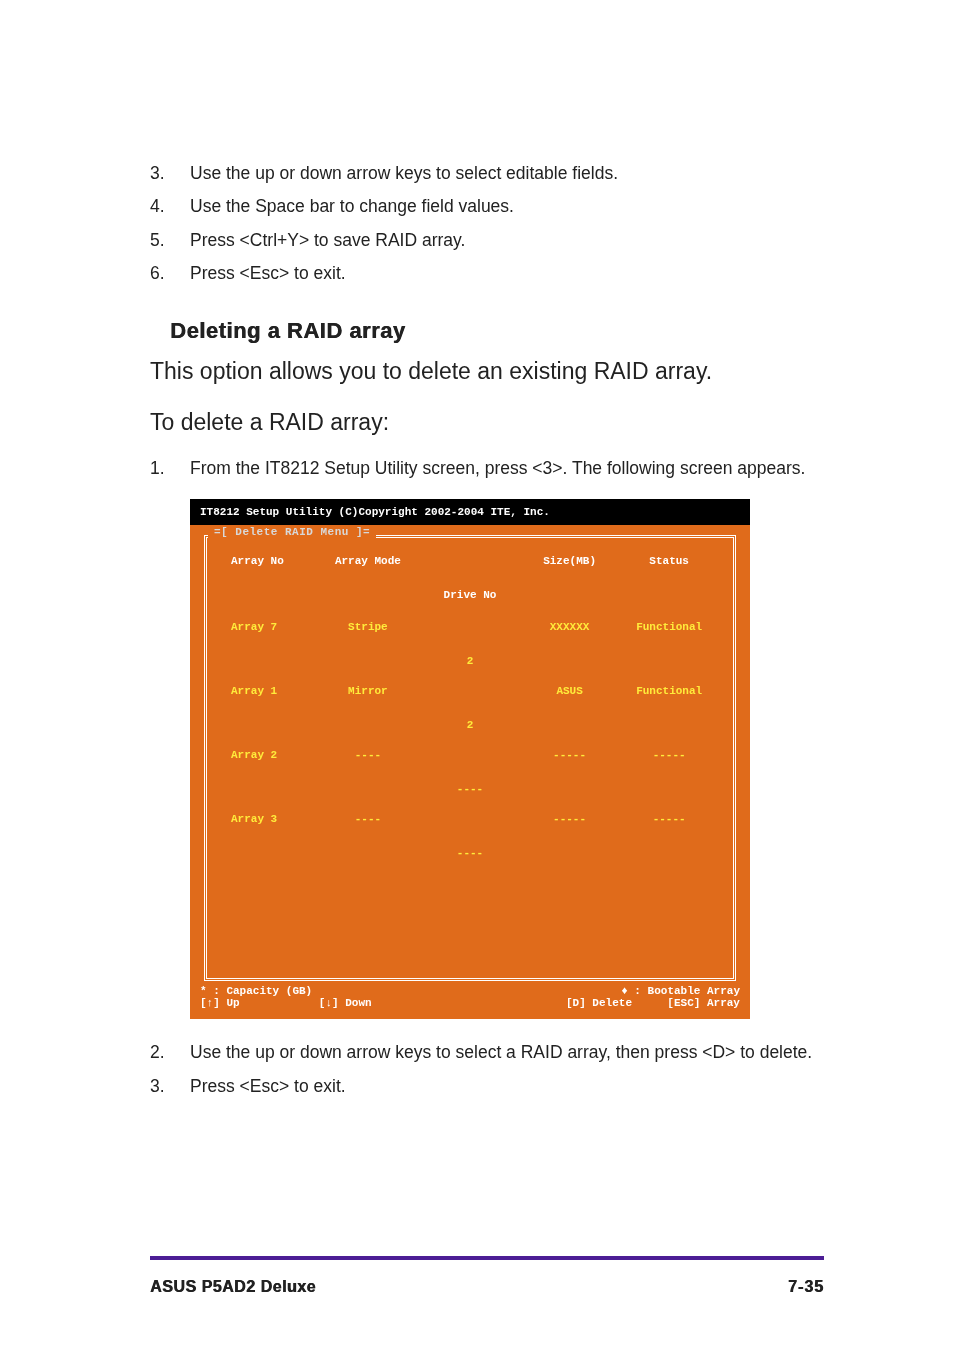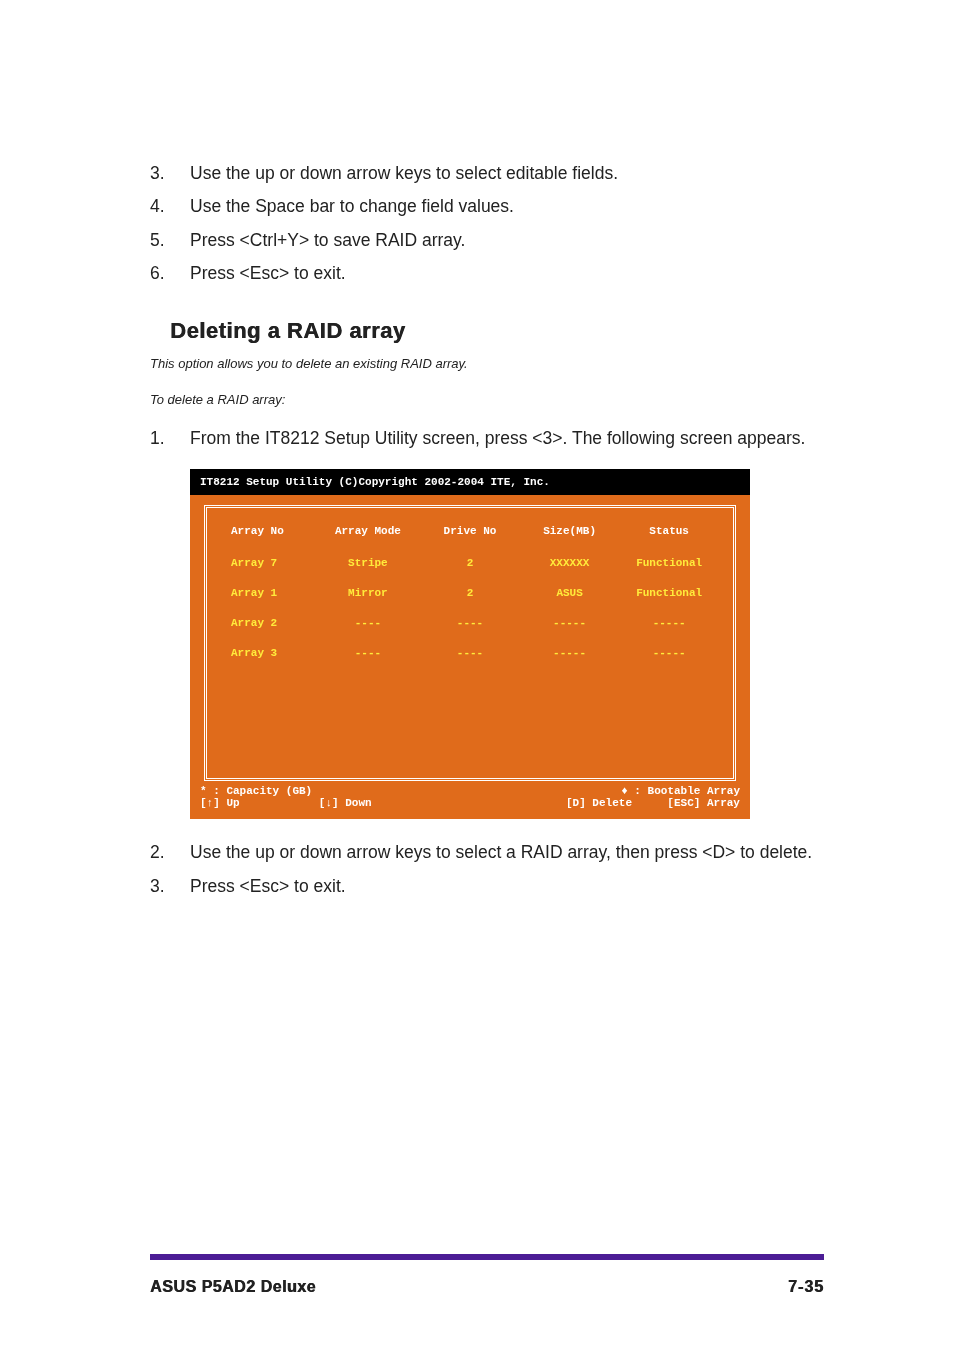--- a/index.html
+++ b/index.html
@@ -32,24 +32,23 @@
     h2.section-heading {
       font-size: 22px;
       font-weight: 900;
       margin-top: 32px;
       margin-bottom: 10px;
       letter-spacing: 0.5px;
       text-shadow: 0.6px 0 0 currentColor;
       margin-left: 20px;
     }
     .para {
-      font-size: 13px;
+      font-size: 23px;
       margin-bottom: 16px;
       line-height: 1.5;
-      font-style: italic;
     }
     .screenshot {
       margin: 18px 0 20px 40px;
       background: #E06B1B;
       padding: 0;
       font-family: "Courier New", monospace;
       font-size: 11px;
       color: #fff;
       font-weight: bold;
       width: 560px;
@@ -96,21 +95,21 @@
     }
     .table-row.header-row {
       color: #fff;
       margin-bottom: 2px;
     }
     .cell {
       text-align: center;
     }
     .c1 { width: 19%; text-align: left; padding-left: 10px;}
     .c2 { width: 21%; }
-    .c3 { width: 20%; }
+    .c3 { width: 20%; margin-top: 34px; }
     .c4 { width: 20%; }
     .c5 { width: 20%; }
     .footer-bar {
       display: flex;
       padding: 4px 10px 10px 10px;
       color: #fff;
       font-weight: bold;
       flex-wrap: wrap;
     }
     .footer-line {
@@ -121,21 +120,21 @@
     .footer-item {
       white-space: nowrap;
     }
     .fl { text-align: left; flex: 1;}
     .fr { text-align: right; flex: 1;}
     .page-footer {
       position: absolute;
       bottom: 55px;
       left: 150px;
       right: 130px;
-      border-top: 6px solid #4c1d95;
+      border-top: 4px solid #4c1d95;
       padding-top: 18px;
       display: flex;
       justify-content: space-between;
       font-size: 16px;
     }
     .page-footer .product {
       font-weight: 900;
       letter-spacing: 0.5px;
       text-shadow: 0.6px 0 0 currentColor;
     }
@@ -174,20 +173,23 @@
 
 <div class="ol-step">
   <div class="ol-num">1.</div>
   <div class="ol-text">From the IT8212 Setup Utility screen, press &lt;3&gt;. The following screen appears.</div>
 </div>
 
 <div class="screenshot">
   <div class="screenshot-title">IT8212 Setup Utility (C)Copyright 2002-2004 ITE, Inc.</div>
   <div class="screenshot-body">
     <div class="menu-header-wrap">
+      <div class="menu-title-line">
+        <span class="menu-title-text">=[ Delete RAID Menu ]=</span>
+      </div>
       <div class="menu-box-outer">
         <div class="table-row header-row">
           <div class="cell c1">Array No</div>
           <div class="cell c2">Array Mode</div>
           <div class="cell c3">Drive No</div>
           <div class="cell c4">Size(MB)</div>
           <div class="cell c5">Status</div>
         </div>
         <div class="table-row">
           <div class="cell c1">Array 7</div>

